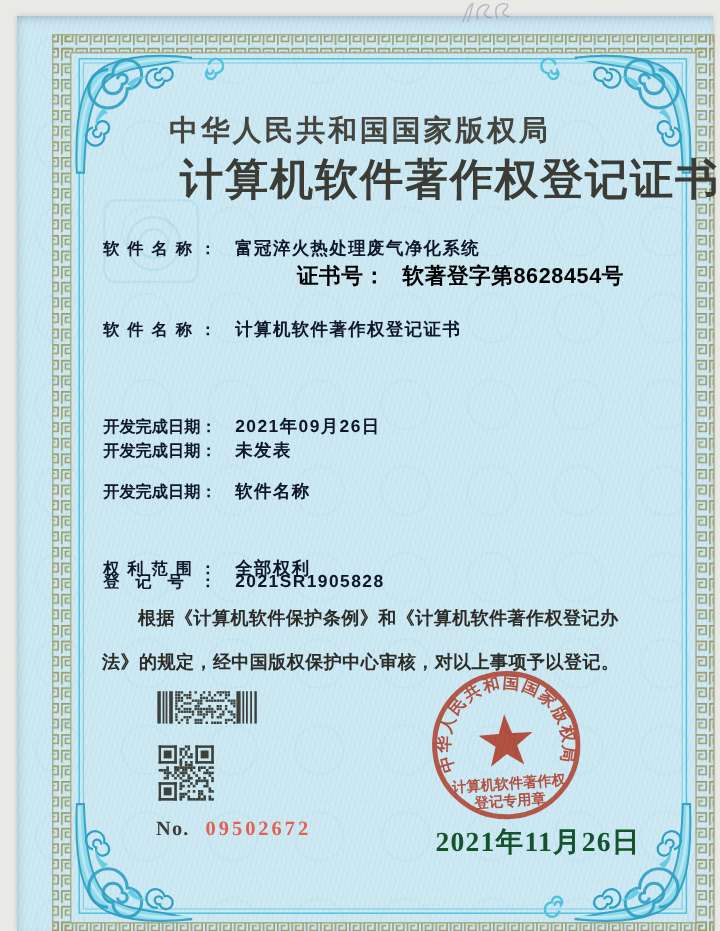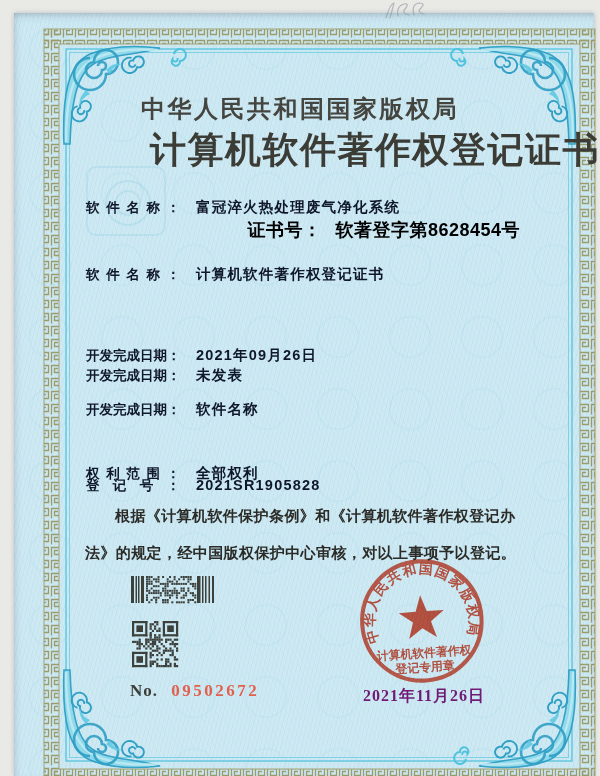--- a/index.html
+++ b/index.html
@@ -49,21 +49,21 @@
     left:85px;top:497px;width:450px;
     font-size:15px;font-weight:700;line-height:37px;color:#2b2b27;
     text-indent:2em;letter-spacing:.4px;
   }
   .serial{left:114px;top:681px;font-family:"Liberation Serif","DejaVu Serif",serif;font-size:17px;font-weight:700;margin-left:16px;}
   .serial .prefix{color:#3b3b37;letter-spacing:1px;}
   .serial .number{color:#e2604e;letter-spacing:2.5px;margin-left:9px;font-weight:600;}
   .issue-date{
     left:363px;top:686px;
     font-family:"Liberation Serif","DejaVu Serif",serif;
-    font-size:16px;font-weight:700;color:#701a75;letter-spacing:1px;
+    font-size:23px;font-weight:700;color:#14532d;letter-spacing:1px;
   }
   
   .holo{
     left:86px;top:166px;width:76px;height:66px;border-radius:10px;
     border:2px solid rgba(126,196,220,.40);opacity:.55;
   }
   .holo .c1{position:absolute;left:50%;top:50%;width:42px;height:42px;margin:-21px 0 0 -21px;
     border-radius:50%;border:2px solid rgba(126,196,220,.45);}
   .holo .c2{position:absolute;left:50%;top:50%;width:22px;height:22px;margin:-11px 0 0 -11px;
     border-radius:50%;border:2px solid rgba(126,196,220,.40);}

